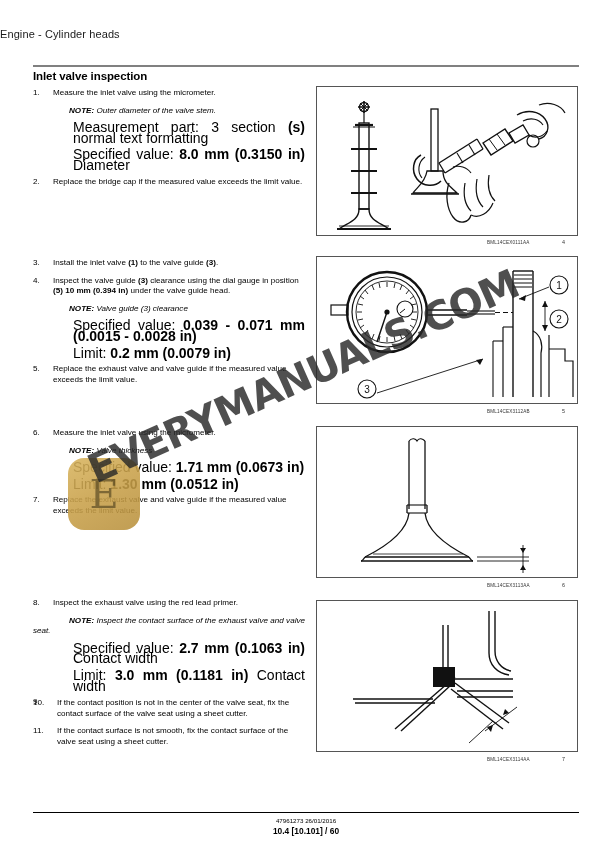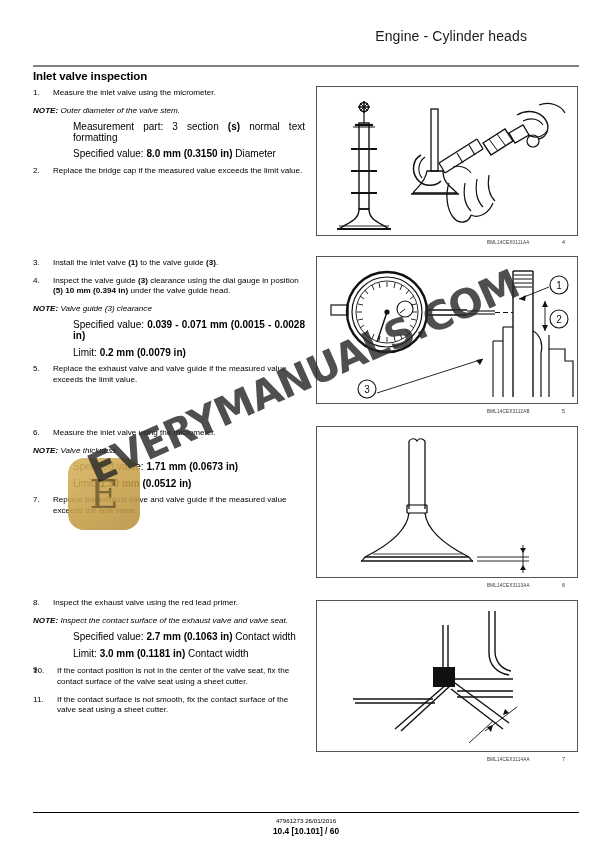--- a/index.html
+++ b/index.html
@@ -15,22 +15,22 @@
     color: #000000;
     overflow: hidden;
   }
 
   
   .page-header {
     position: absolute;
     top: 28px;
     left: 0;
     width: 527px;
-    text-align: right;
-    font-size: 14px;
+    text-align: left;
+    font-size: 11px;
     color: #1a1a1a;
     letter-spacing: 0.1px;
   }
 
   .title-rule {
     position: absolute;
     top: 65px;
     left: 33px;
     width: 546px;
     height: 2px;
@@ -74,24 +74,25 @@
   .note {
     font-size: 8.1px;
     line-height: 10.6px;
     font-style: italic;
     margin-bottom: 6px;
     text-align: justify;
   }
   .note b {
     font-style: italic;
     font-weight: bold;
+    margin-left: 36px;
   }
 
   .spec {
-    font-size: 10px;
+    font-size: 14px;
     line-height: 10.6px;
     margin-left: 40px;
     margin-bottom: 6px;
     text-align: justify;
   }
   .spec b { font-weight: bold; }
 
   
   .figure {
     position: absolute;

